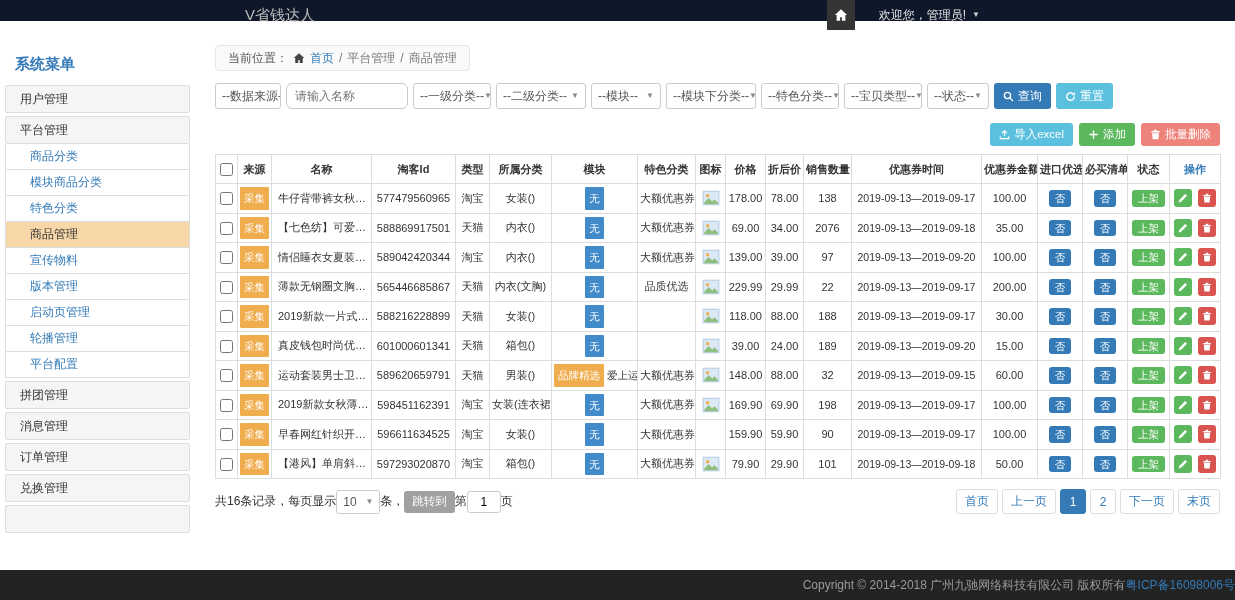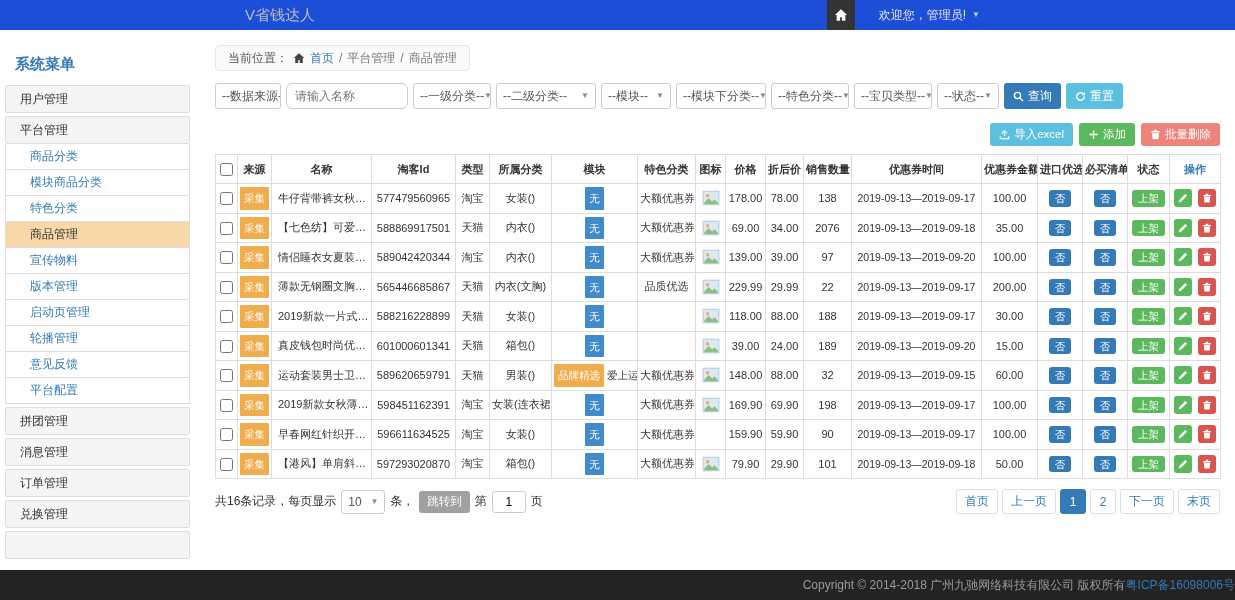--- a/index.html
+++ b/index.html
@@ -1,20 +1,20 @@
 <!DOCTYPE html>
 <html><head>
 <meta charset="utf-8">
 <style>
   *{box-sizing:border-box;margin:0;padding:0}
   body{font-family:"Liberation Sans","DejaVu Sans",sans-serif;background:#fff}
   .page{position:relative;width:1235px;height:600px;overflow:hidden;background:#fff;font-size:12px;color:#333}
 
   
-  .topbar{position:absolute;top:0;left:0;width:100%;height:30px;background:#1d4ed8;z-index:6}
+  .topbar{position:absolute;top:0;left:0;width:100%;height:21px;background:#0f172a;z-index:6}
   .topbar-title{position:absolute;left:245px;top:0;line-height:30px;color:#bdbdbd;font-size:15px}
   .topbar-right{position:absolute;right:255px;top:0;height:30px;display:flex;align-items:center;gap:24px}
   .home-btn{width:28px;height:30px;background:#343434;display:flex;align-items:center;justify-content:center;cursor:pointer}
   .welcome{color:#e4e4e4;display:flex;align-items:center;gap:6px;cursor:pointer;font-size:12px}
   .caret{font-size:8px;color:#888;line-height:1}
   .caret.light{color:#ccc}
 
   
   .sidebar{position:absolute;left:5px;top:45px;width:185px}
   .side-heading{color:#337ab7;font-size:15px;font-weight:bold;padding:10px 10px 8px}
@@ -25,21 +25,21 @@
 
   
   .content{position:absolute;left:215px;top:45px;width:1005px}
   .breadcrumb{display:inline-flex;align-items:center;gap:5px;background:#fafafa;border:1px solid #e7e7e7;border-radius:4px;padding:5px 12px;color:#777;height:26px}
   .bc-label{color:#555}
   .bc-link{color:#337ab7;cursor:pointer}
   .bc-home{display:inline-flex;align-items:center}
 
   .filters{display:flex;gap:5px;margin-top:12px;align-items:center;flex-wrap:nowrap}
   .select{height:26px;border:1px solid #ccc;border-radius:3px;background:#fff;display:flex;align-items:center;justify-content:space-between;padding:0 6px;color:#555;cursor:pointer;white-space:nowrap;overflow:hidden}
-  .w1{width:66px}.w2{width:78px}.w3{width:100px}.w4{width:70px}.w5{width:90px}.w6{width:78px}.w7{width:78px}.w8{width:62px}
+  .w1{width:66px}.w2{width:78px}.w3{width:90px}.w4{width:70px}.w5{width:90px}.w6{width:78px}.w7{width:78px}.w8{width:62px}
   .text-input{height:26px;border:1px solid #ccc;border-radius:6px;padding:0 8px;font-size:12px;width:122px;font-family:inherit;color:#333}
   .btn{height:26px;border:none;border-radius:3px;color:#fff;padding:0 9px;font-size:12px;display:inline-flex;align-items:center;gap:4px;cursor:pointer;font-family:inherit;white-space:nowrap}
   .btn.blue{background:#337ab7}
   .btn.teal{background:#5bc0de}
   .btn.green{background:#5cb85c}
   .btn.red{background:#ee837b}
   .bic{display:inline-flex;align-items:center}
 
   .actions{display:flex;justify-content:flex-end;gap:6px;margin:14px 0 8px}
   .actions .btn{height:23px;font-size:11.5px}
@@ -58,21 +58,21 @@
   .btn-xs{border:none;border-radius:3px;color:#fff;font-size:10.5px;padding:3px 6px;cursor:pointer;font-family:inherit;line-height:1}
   .btn-xs.blue{background:#337ab7}
   .btn-xs.green{background:#5cb85c}
   .icon-btn{width:18px;height:18px;border:none;border-radius:3px;cursor:pointer;display:inline-flex;align-items:center;justify-content:center;padding:0;vertical-align:middle;margin:0 1px}
   .icon-btn.green{background:#5cb85c}
   .icon-btn.red{background:#d9534f}
   .thumb{display:inline-block;width:18px;height:18px;vertical-align:middle}
   input[type="checkbox"]{margin:0;vertical-align:middle}
 
   .pagebar{display:flex;justify-content:space-between;align-items:center;margin-top:10px}
-  .page-left{display:flex;align-items:center;gap:5px;color:#333}
+  .page-left{display:flex;align-items:center;color:#333}
   .select.mini{width:44px;height:24px}
   .jump-btn{background:#a0a0a0;color:#fff;border:none;border-radius:3px;height:22px;padding:0 8px;font-size:11.5px;cursor:pointer;font-family:inherit}
   .jump-input{width:34px;height:22px;border:1px solid #ccc;border-radius:3px;text-align:center;font-size:12px;font-family:inherit}
   .pager{display:flex;gap:4px}
   .pager-btn{min-width:26px;height:25px;border:1px solid #ddd;background:#fff;color:#337ab7;border-radius:3px;padding:0 8px;font-size:12px;cursor:pointer;font-family:inherit}
   .pager-btn[data-active="true"]{background:#337ab7;color:#fff;border-color:#337ab7}
 
   .footer{position:absolute;left:0;bottom:0;width:100%;height:30px;background:#232323;display:flex;align-items:center;justify-content:flex-end;color:#9a9a9a;font-size:12px;z-index:10}
   .footer .icp{color:#337ab7;cursor:pointer}
 </style>
@@ -135,23 +135,20 @@
         </div>
 
         <div class="side-item" data-type="sub">
           <span>启动页管理</span>
         </div>
 
         <div class="side-item" data-type="sub">
           <span>轮播管理</span>
         </div>
 
-        <div class="side-item" data-type="sub">
-          <span>意见反馈</span>
-        </div>
 
         <div class="side-item" data-type="sub">
           <span>平台配置</span>
         </div>
 
         <div class="side-item" data-type="top">
           <span>拼团管理</span>
         </div>
 
 

